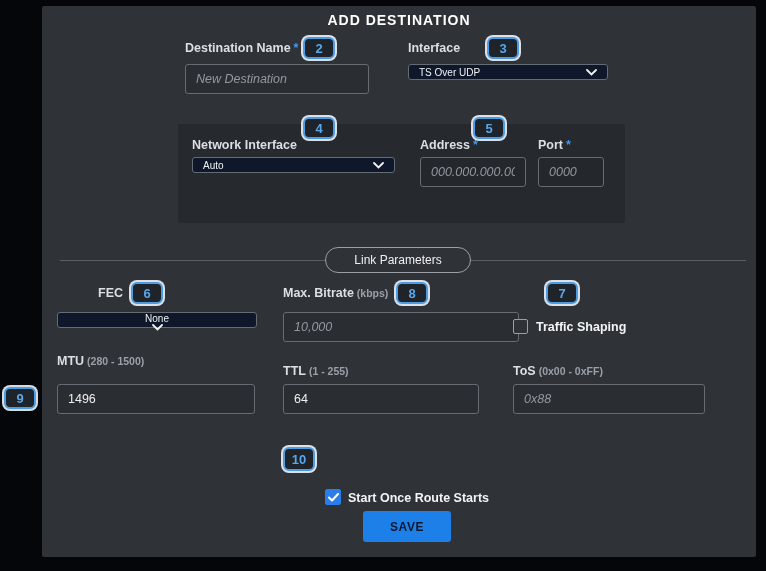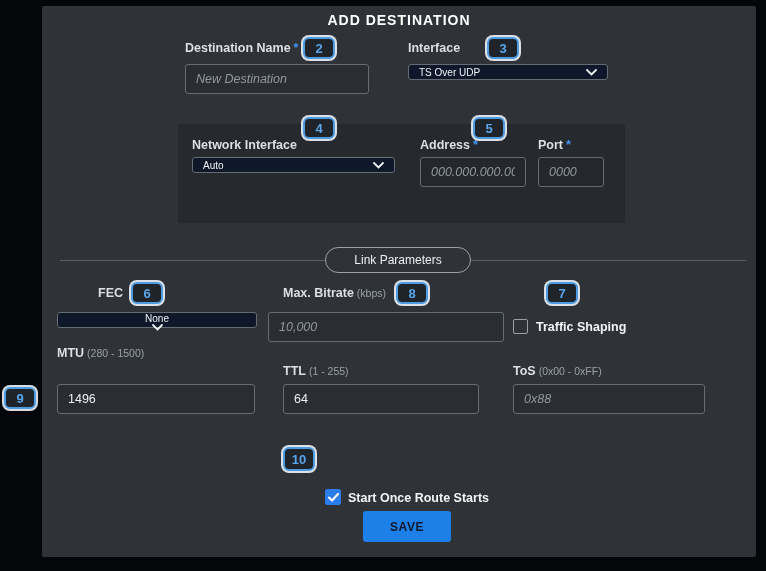--- a/index.html
+++ b/index.html
@@ -10,21 +10,21 @@
   .dialog{
     position:absolute;left:42px;top:6px;width:714px;height:551px;
     background:#2f3338;border-radius:2px;
   }
   .title{
     position:absolute;left:0;top:6px;width:100%;text-align:center;
     color:#ffffff;font-size:14px;font-weight:bold;letter-spacing:1px;
   }
   .lbl{position:absolute;color:#dcdfe3;font-size:12.5px;font-weight:600;white-space:nowrap;}
   .lbl .req{color:#3f96f5;margin-left:3px;font-weight:700;}
-  .lbl .hint{color:#9aa0a8;font-size:10.5px;font-weight:400;margin-left:3px;}
+  .lbl .hint{color:#9aa0a8;font-size:10.5px;font-weight:700;margin-left:3px;}
   input.field{
     position:absolute;height:30px;box-sizing:border-box;
     background:#2a2e33;border:1px solid #666c74;border-radius:3px;
     color:#edeff1;font-size:12.5px;padding:0 10px;outline:none;
     font-family:"Liberation Sans",sans-serif;
   }
   input.field::placeholder{color:#9298a0;font-style:italic;}
   .panel input.field{background:#24272b;}
   .select{
     position:absolute;height:16px;box-sizing:border-box;
@@ -132,27 +132,27 @@
         <svg width="11" height="7" viewBox="0 0 11 7">
             <path d="M1 1l4.5 4.5L10 1" fill="none" stroke="#f0f2f4" stroke-width="1.8" stroke-linecap="round"></path>
           </svg>
       </span>
     </div>
 
     <div class="lbl" style="left:241px;top:280px;">
       <span>Max. Bitrate</span><span class="hint">(kbps)</span>
     </div>
     <div class="badge" style="left:354px;top:276px;">8</div>
-    <input class="field" style="left: 226px; top: 306px; width: 236px;" type="text" placeholder="10,000">
+    <input class="field" style="left: 241px; top: 306px; width: 236px;" type="text" placeholder="10,000">
 
     <div class="badge" style="left:504px;top:276px;">7</div>
     <div class="checkbox" style="left:471px;top:313px;"></div>
     <div class="cb-label" style="left:494px;top:314px;">Traffic Shaping</div>
 
-    <div class="lbl" style="left:15px;top:340px;">
+    <div class="lbl" style="left:15px;top:348px;">
       <span>MTU</span><span class="hint">(280 - 1500)</span>
     </div>
     <input class="field" style="left: 15px; top: 378px; width: 198px;" type="text" value="1496">
 
     <div class="lbl" style="left:241px;top:358px;">
       <span>TTL</span><span class="hint">(1 - 255)</span>
     </div>
     <input class="field" style="left: 241px; top: 378px; width: 196px;" type="text" value="64">
 
     <div class="lbl" style="left:471px;top:358px;">

